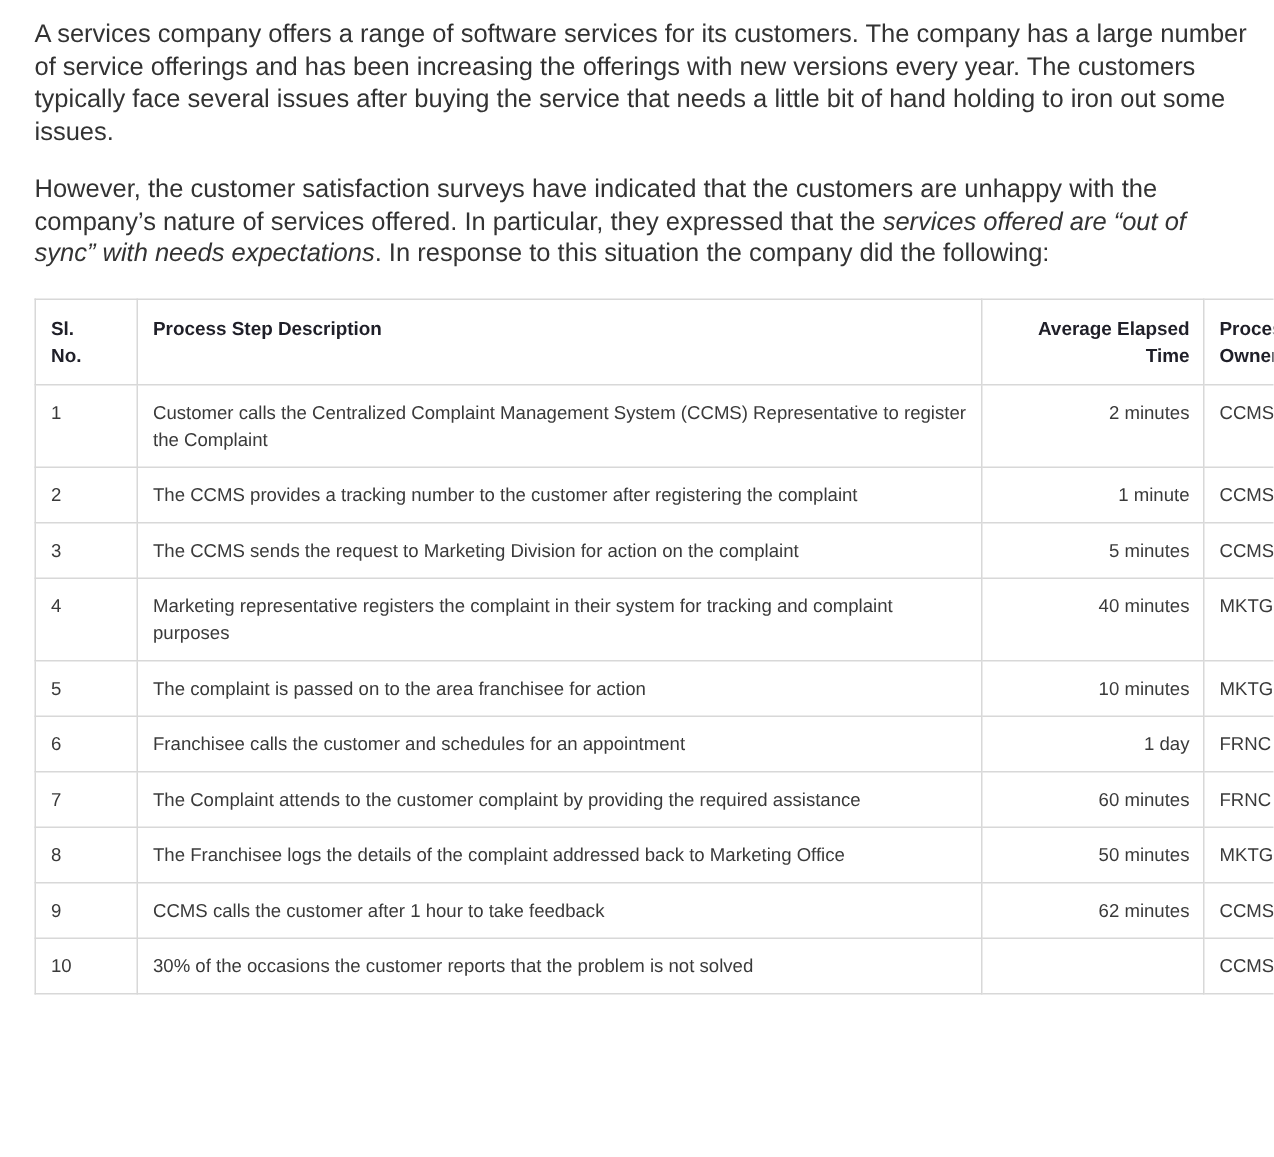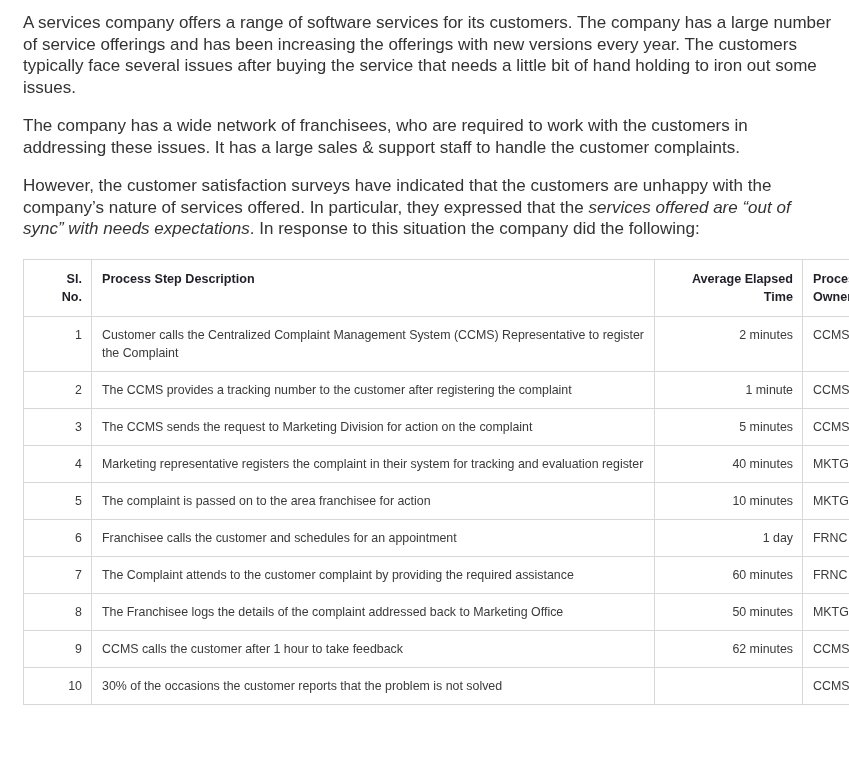--- a/index.html
+++ b/index.html
@@ -50,40 +50,39 @@
     line-height: 18px;
   }
   table.process-table thead th {
     font-weight: bold;
     color: #1f1f28;
     font-size: 12.6px;
     padding-top: 10px;
     padding-bottom: 10px;
   }
   thead th.col-sl,
-  tbody td.col-sl { width: 48px; text-align: right; }
+  tbody td.col-sl { width: 48px; }
   thead th.col-desc,
   tbody td.col-desc { width: 543px; }
   thead th.col-time,
   tbody td.col-time { width: 128px; text-align: right; }
   thead th.col-owner,
   tbody td.col-owner { width: 95px; }
 
   tbody tr.row-tall td { height: 28px; }
   tbody td { height: 12px; }
   .hdr-line2 { display: block; }
 </style>
 </head>
 <body>
 
 <div class="page">
 
   <div id="intro-paragraphs">
       <p class="para"><span>A services company offers a range of software services for its customers. The company has a large number of service offerings and has been increasing the offerings with new versions every year. The customers typically face several issues after buying the service that needs a little bit of hand holding to iron out some issues.</span></p>
-      <p class="para"><span>The company has a wide network of franchisees, who are required to work with the customers in addressing these issues. It has a large sales &amp; support staff to handle the customer complaints.</span></p>
       <p class="para"><span>However, the customer satisfaction surveys have indicated that the customers are unhappy with the company’s nature of services offered. In particular, they expressed that the </span><i class="ital">services offered are “out of sync” with needs expectations</i><span>. In response to this situation the company did the following:</span></p>
     </div>
 
   <div class="spacer-before-table"></div>
 
   <table class="process-table">
     <thead>
       <tr>
         <th class="col-sl">
           <span>Sl.</span>
@@ -114,21 +113,21 @@
           <td class="col-owner">CCMS</td>
         </tr>
         <tr>
           <td class="col-sl">3</td>
           <td class="col-desc">The CCMS sends the request to Marketing Division for action on the complaint</td>
           <td class="col-time">5 minutes</td>
           <td class="col-owner">CCMS</td>
         </tr>
         <tr>
           <td class="col-sl">4</td>
-          <td class="col-desc">Marketing representative registers the complaint in their system for tracking and evaluation register</td>
+          <td class="col-desc">Marketing representative registers the complaint in their system for tracking and complaint purposes</td>
           <td class="col-time">40 minutes</td>
           <td class="col-owner">MKTG</td>
         </tr>
         <tr>
           <td class="col-sl">5</td>
           <td class="col-desc">The complaint is passed on to the area franchisee for action</td>
           <td class="col-time">10 minutes</td>
           <td class="col-owner">MKTG</td>
         </tr>
         <tr>

